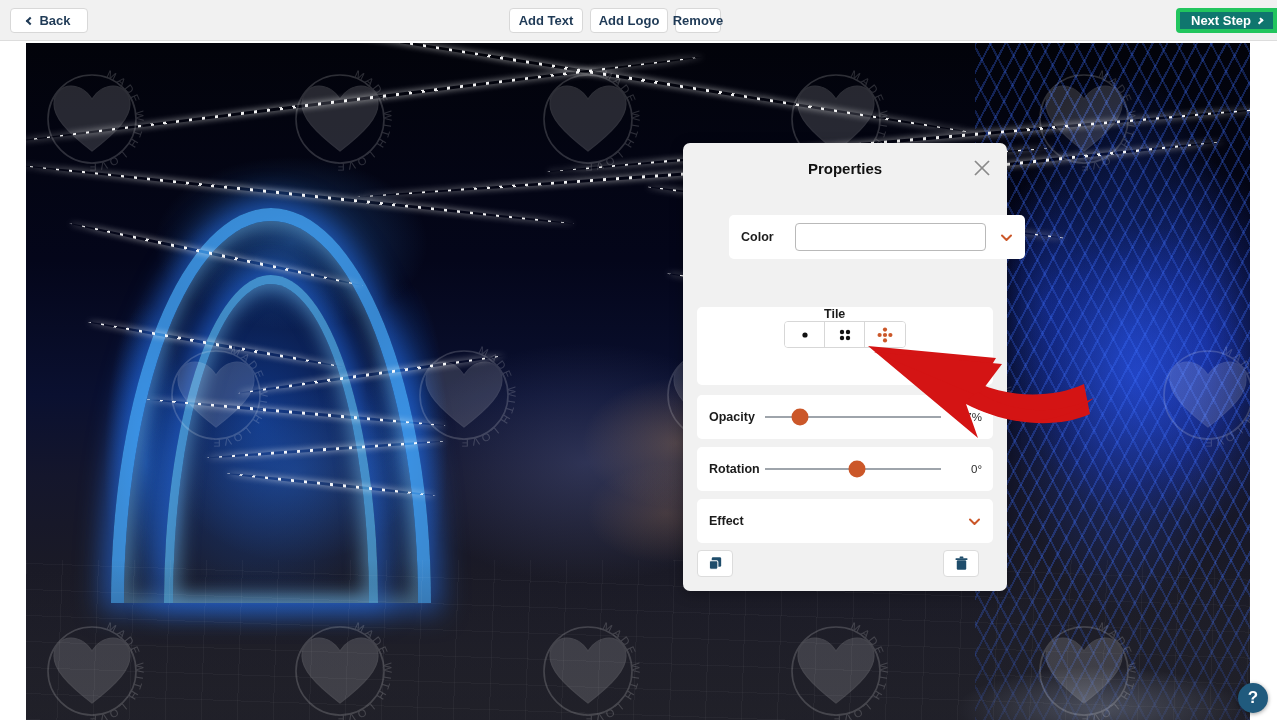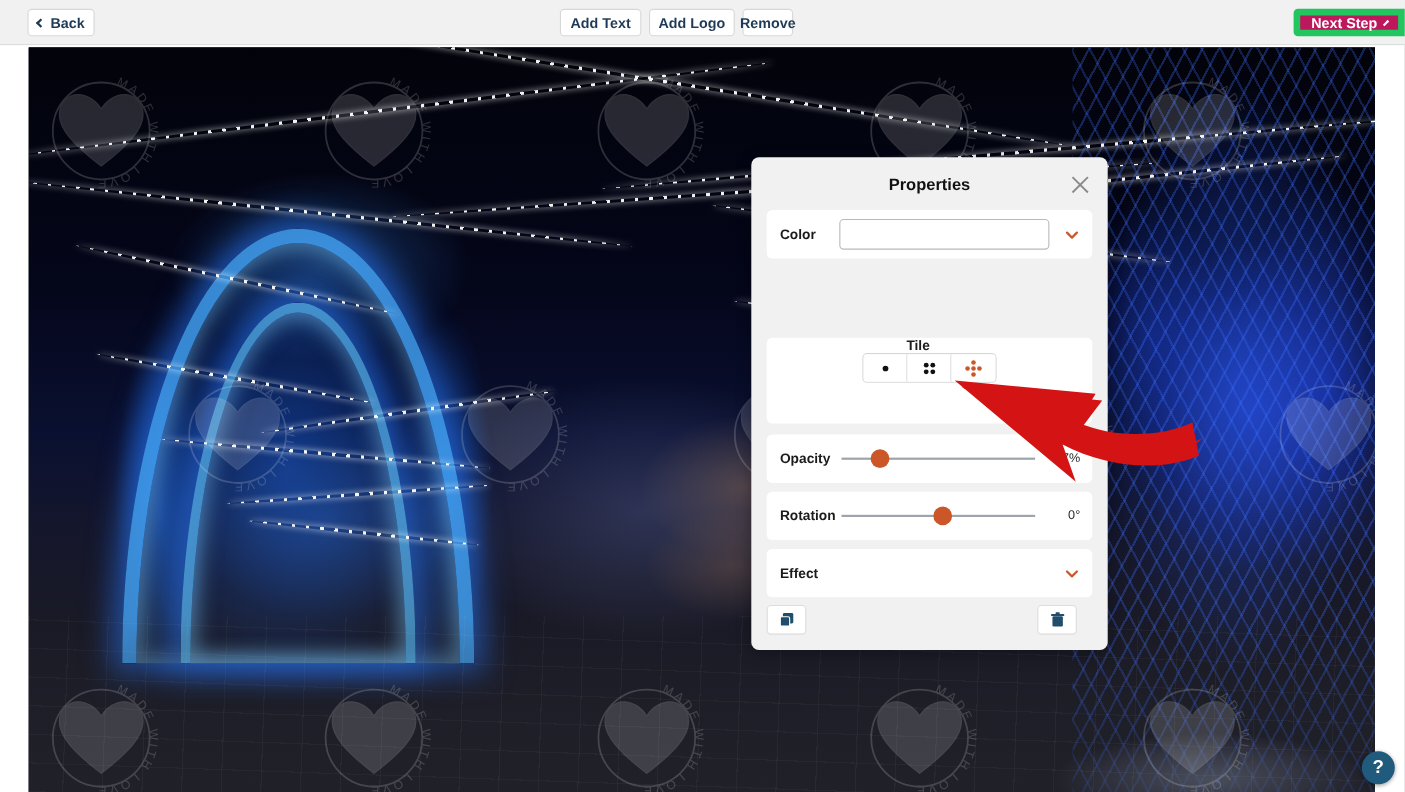--- a/index.html
+++ b/index.html
@@ -29,28 +29,28 @@
     font-size: 13px;
     font-weight: bold;
     font-family: "Liberation Sans", sans-serif;
     display: flex; align-items: center; justify-content: center;
     gap: 5px;
     cursor: pointer;
     padding: 0 11px;
     white-space: nowrap;
     line-height: 1;
   }
-  #back-button { left: 10px; width: 61px; padding: 0 8px; margin-left: 15px; }
+  #back-button { left: 10px; width: 78px; padding: 0 8px; }
   #add-text-button { left: 509px; width: 74px; }
   #add-logo-button { left: 590px; width: 78px; }
   #remove-button  { left: 675px; width: 46px; }
   #next-step-button {
     left: 1176px; width: 101px; top: 8px; height: 25px;
-    background: #be185d;
-    border: 6px solid #22c55e;
+    background: #0f766e;
+    border: 4px solid #22c55e;
     border-radius: 4px 0 0 4px;
     color: #ffffff;
   }
   .chev-l, .chev-r {
     display: inline-block;
     width: 6px; height: 6px;
     border-top: 2px solid currentColor;
     border-right: 2px solid currentColor;
   }
   .chev-l { transform: rotate(-135deg); margin-right: 1px; }
@@ -177,21 +177,21 @@
     transform: translate(-50%, -50%);
     cursor: pointer;
   }
   .slider-value {
     width: 42px; flex: 0 0 auto;
     text-align: right; padding-right: 11px;
     font-size: 11.5px; color: #2b2b2b;
   }
 
   
-  #row-color { top: 48px; height: 44px; }
+  #row-color { top: 72px; height: 44px; margin-left: 32px; }
   #color-swatch {
     flex: 1 1 auto; height: 28px;
     background: #ffffff;
     border: 1px solid #b9b9b9;
     border-radius: 4px;
     margin-right: 14px;
     cursor: pointer;
   }
   .chev-down {
     width: 13px; height: 13px; margin-right: 12px;

